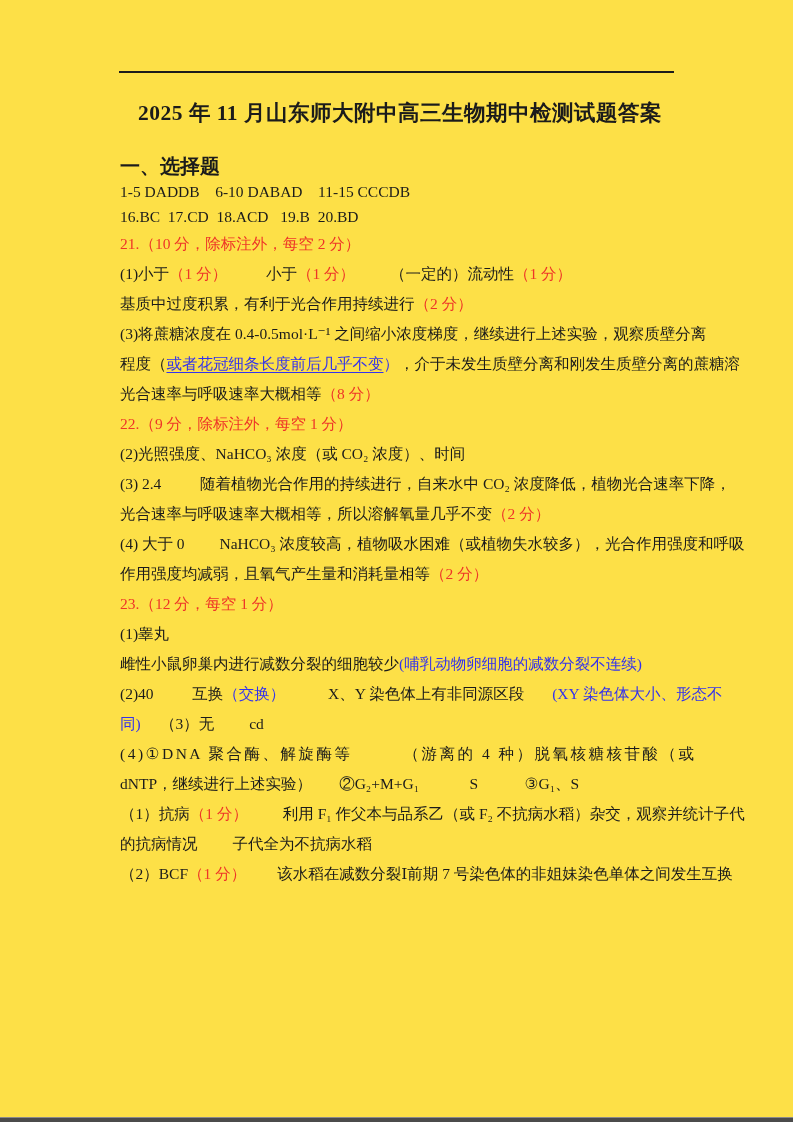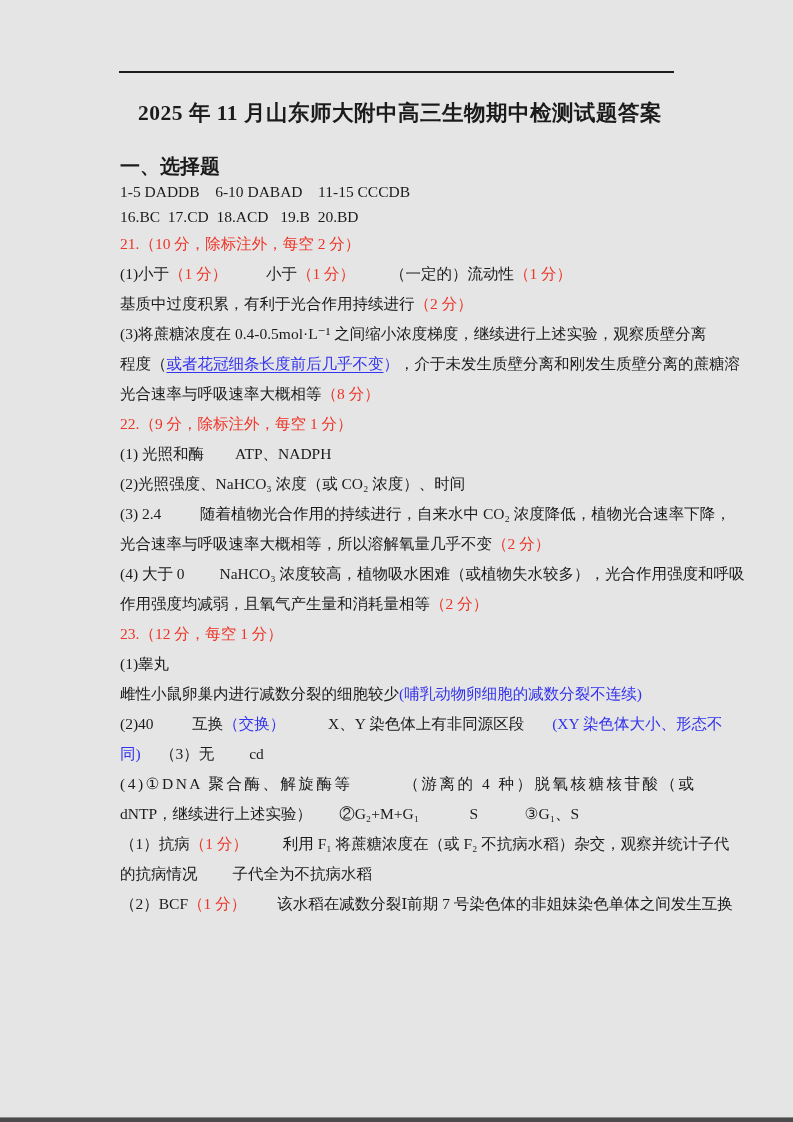--- a/index.html
+++ b/index.html
@@ -2,21 +2,21 @@
 <html><head>
 <meta charset="utf-8">
 <style>
   html,body{margin:0;padding:0;}
   body{
     width:793px;height:1122px;position:relative;overflow:hidden;
     background:#ffffff;
     font-family:"Liberation Serif","DejaVu Serif",serif;
     color:#1b1b1b;
   }
-  .page{position:absolute;inset:0;background:#e5e5e5;}
+  .page{position:absolute;inset:0;background:#fde047;}
   .header-rule{
     position:absolute;left:119px;top:71px;width:555px;height:0;
     border-top:2px solid #1c1c1c;
   }
   .content{
     position:absolute;left:120px;top:95px;width:560px;
   }
   .line{
     margin:0;font-size:15.5px;line-height:30px;white-space:pre;
     font-weight:normal;
@@ -44,31 +44,30 @@
       <p class="line tight h2"><span>一、选择题</span></p>
       <p class="line tight"><span>1-5 DADDB    6-10 DABAD    11-15 CCCDB</span></p>
       <p class="line tight"><span>16.BC  17.CD  18.ACD   19.B  20.BD</span></p>
       <p class="line"><span style="color: rgb(238, 53, 40);">21.（10 分，除标注外，每空 2 分）</span></p>
       <p class="line"><span>(1)小于</span><span style="color: rgb(238, 53, 40);">（1 分）</span><span>          小于</span><span style="color: rgb(238, 53, 40);">（1 分）</span><span>         （一定的）流动性</span><span style="color: rgb(238, 53, 40);">（1 分）</span></p>
       <p class="line"><span>基质中过度积累，有利于光合作用持续进行</span><span style="color: rgb(238, 53, 40);">（2 分）</span></p>
       <p class="line"><span>(3)将蔗糖浓度在 0.4-0.5mol·L⁻¹ 之间缩小浓度梯度，继续进行上述实验，观察质壁分离</span></p>
       <p class="line"><span>程度（</span><span class="u" style="color: rgb(51, 50, 238);">或者花冠细条长度前后几乎不变</span><span style="color: rgb(51, 50, 238);">）</span><span>，介于未发生质壁分离和刚发生质壁分离的蔗糖溶</span></p>
       <p class="line"><span>光合速率与呼吸速率大概相等</span><span style="color: rgb(238, 53, 40);">（8 分）</span></p>
       <p class="line"><span style="color: rgb(238, 53, 40);">22.（9 分，除标注外，每空 1 分）</span></p>
-      <p class="line"><span>(1) 光照和酶        ATP、NADPH</span></p>
       <p class="line"><span>(2)光照强度、NaHCO₃ 浓度（或 CO₂ 浓度）、时间</span></p>
       <p class="line"><span>(3) 2.4          随着植物光合作用的持续进行，自来水中 CO₂ 浓度降低，植物光合速率下降，</span></p>
       <p class="line"><span>光合速率与呼吸速率大概相等，所以溶解氧量几乎不变</span><span style="color: rgb(238, 53, 40);">（2 分）</span></p>
       <p class="line"><span>(4) 大于 0         NaHCO₃ 浓度较高，植物吸水困难（或植物失水较多），光合作用强度和呼吸</span></p>
       <p class="line"><span>作用强度均减弱，且氧气产生量和消耗量相等</span><span style="color: rgb(238, 53, 40);">（2 分）</span></p>
       <p class="line"><span style="color: rgb(238, 53, 40);">23.（12 分，每空 1 分）</span></p>
       <p class="line"><span>(1)睾丸</span></p>
       <p class="line"><span>雌性小鼠卵巢内进行减数分裂的细胞较少</span><span style="color: rgb(51, 50, 238);">(哺乳动物卵细胞的减数分裂不连续)</span></p>
       <p class="line"><span>(2)40          互换</span><span style="color: rgb(51, 50, 238);">（交换）</span><span>           X、Y 染色体上有非同源区段</span><span style="color: rgb(51, 50, 238); margin-left: 28px;">(XY 染色体大小、形态不</span></p>
       <p class="line"><span style="color: rgb(51, 50, 238);">同)</span><span>     （3）无         cd</span></p>
       <p class="line spread"><span>(4)①DNA 聚合酶、解旋酶等        （游离的 4 种）脱氧核糖核苷酸（或</span></p>
       <p class="line"><span>dNTP，继续进行上述实验）       ②G₂+M+G₁             S            ③G₁、S</span></p>
-      <p class="line"><span>（1）抗病</span><span style="color: rgb(238, 53, 40);">（1 分）</span><span>         利用 F₁ 将蔗糖浓度在（或 F₂ 不抗病水稻）杂交，观察并统计子代</span></p>
+      <p class="line"><span>（1）抗病</span><span style="color: rgb(238, 53, 40);">（1 分）</span><span>         利用 F₁ 作父本与品系乙（或 F₂ 不抗病水稻）杂交，观察并统计子代</span></p>
       <p class="line"><span>的抗病情况         子代全为不抗病水稻</span></p>
       <p class="line"><span>（2）BCF</span><span style="color: rgb(238, 53, 40);">（1 分）</span><span>        该水稻在减数分裂Ⅰ前期 7 号染色体的非姐妹染色单体之间发生互换</span></p>
     </div>
   <div class="bottom-bar"></div>
 </div>
 
 </body></html>

